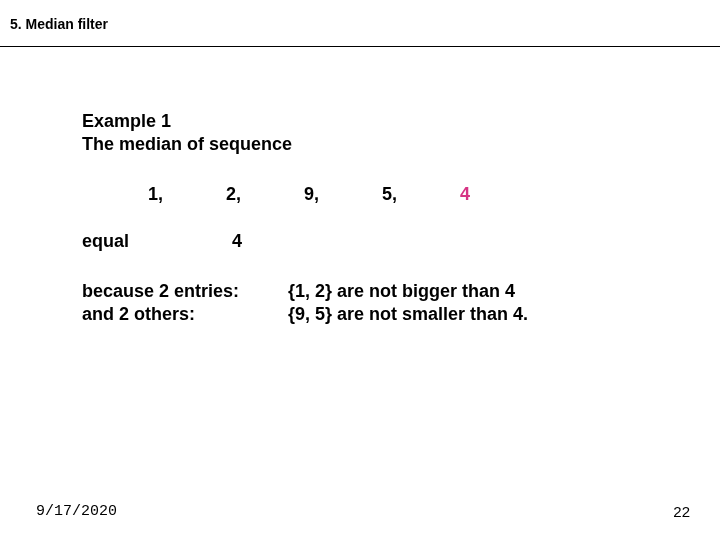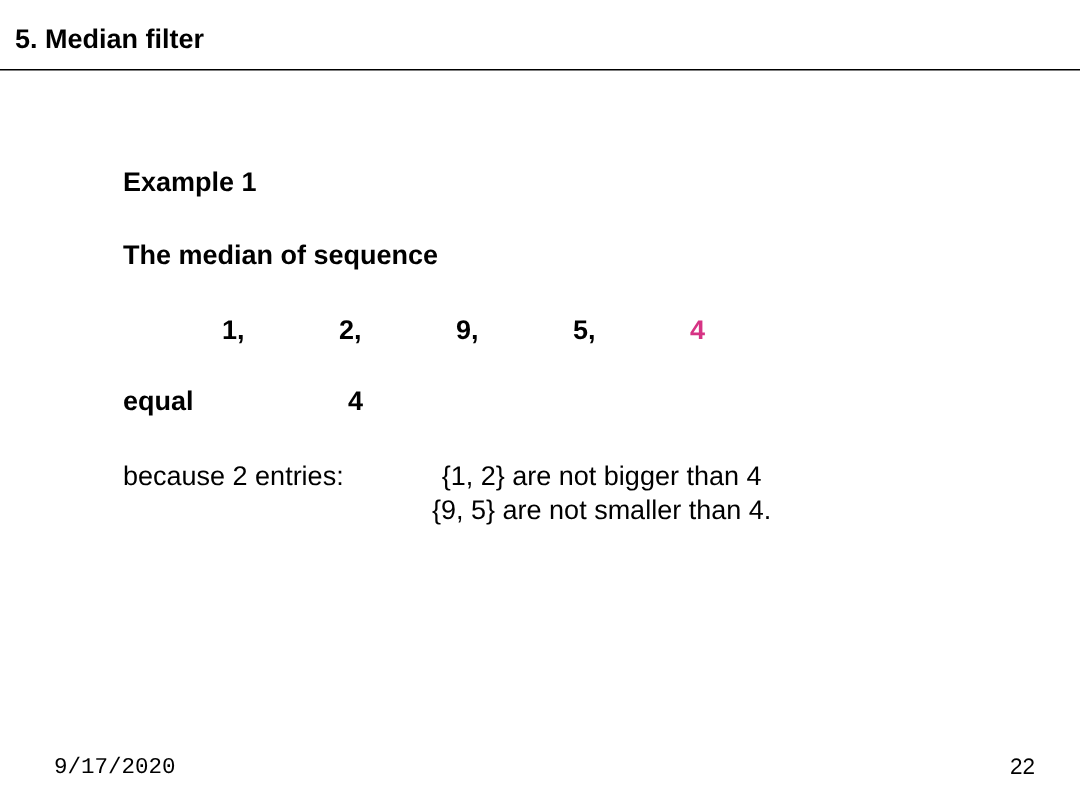--- a/index.html
+++ b/index.html
@@ -11,21 +11,21 @@
     font-family: Arial, Helvetica, sans-serif;
     color: #000;
     position: relative;
     overflow: hidden;
   }
   .title-bar {
     position: absolute;
     left: 0;
     top: 16px;
     padding-left: 10px;
-    font-size: 18px;
+    font-size: 14px;
     font-weight: bold;
   }
   .title-rule {
     position: absolute;
     left: 0;
     right: 0;
     top: 46px;
     height: 0;
     border-top: 1px solid #000;
   }
@@ -52,25 +52,24 @@
     display: flex;
   }
   .equal-row .lbl { width: 150px; font-weight: bold; }
   .equal-row .val { font-weight: bold; }
   .because-block {
     margin-top: 26px;
     display: flex;
   }
   .because-left {
     width: 206px;
-    font-weight: normal;
+    font-weight: bold;
   }
   .because-right {
-    font-weight: normal;
-    text-align: center;
+    font-weight: bold;
   }
   .footer-date {
     position: absolute;
     left: 36px;
     bottom: 20px;
     font-size: 15px;
     font-family: Liberation Mono, monospace;
   }
   .footer-page {
     position: absolute;
@@ -82,39 +81,40 @@
 </style>
 </head>
 <body>
 
 <div class="title-bar bold">5. Median filter</div>
 <div class="title-rule"></div>
 
 <div class="content">
   <div class="bold">Example 1</div>
 
-  <div class="bold" style="margin-top:26px;">The median of sequence</div>
+  <div class="bold" style="">The median of sequence</div>
 
   <div class="seq-row">
     <span class="lead"></span>
     <span class="cell">1,</span>
     <span class="cell">2,</span>
     <span class="cell">9,</span>
     <span class="cell">5,</span>
     <span class="cell pink">4</span>
   </div>
 
   <div class="equal-row">
     <span class="lbl">equal</span>
     <span class="val">4</span>
   </div>
 
   <div class="because-block">
     <div class="because-left">
       <div>because 2 entries:</div>
+      <div>and  2 others:</div>
     </div>
     <div class="because-right">
       <div>{1, 2}  are not bigger than  4</div>
       <div>{9, 5} are not smaller than 4.</div>
     </div>
   </div>
 </div>
 
 <div class="footer-date">9/17/2020</div>
 <div class="footer-page">22</div>

